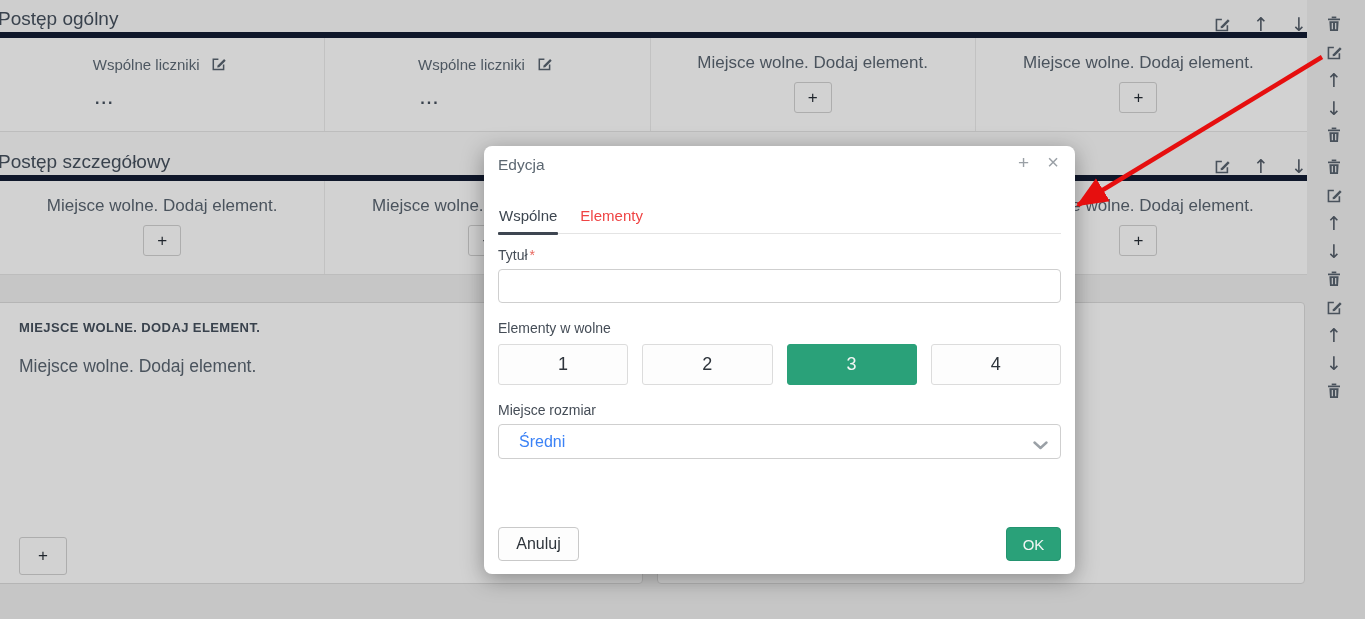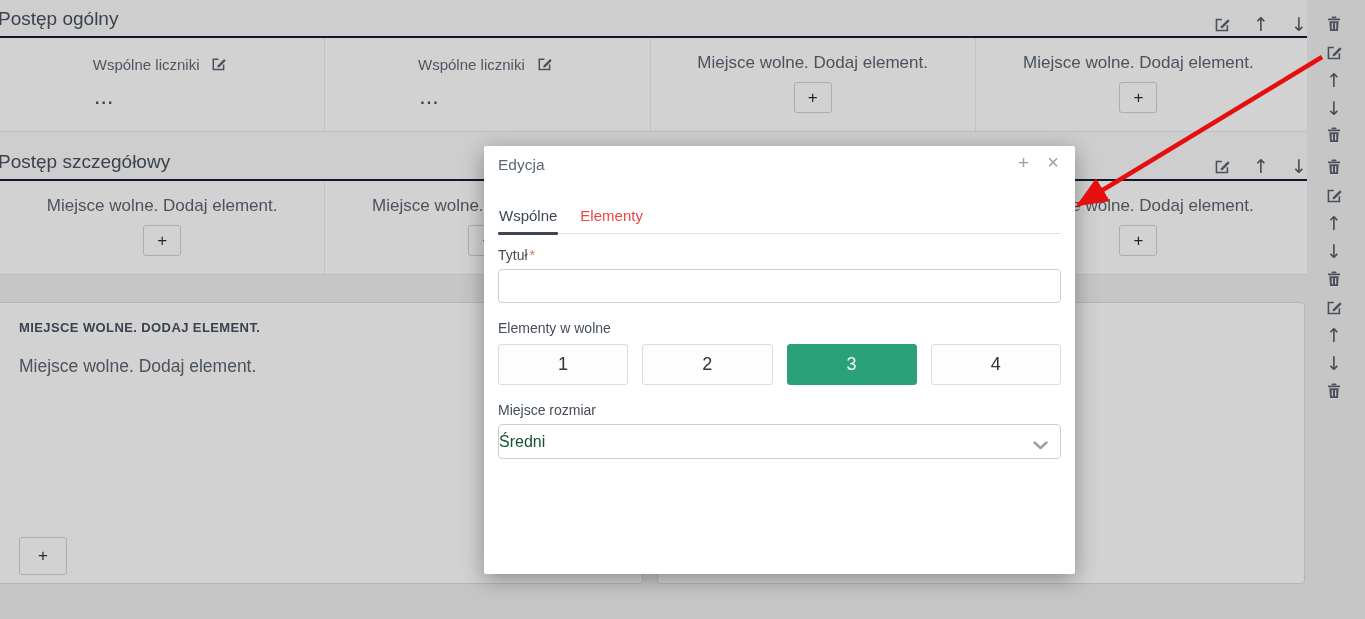--- a/index.html
+++ b/index.html
@@ -3,58 +3,58 @@
 <meta charset="utf-8">
 <style>
   * { margin:0; padding:0; box-sizing:border-box; }
   html,body { width:1365px; height:619px; overflow:hidden; }
   body {
     font-family:"Liberation Sans","DejaVu Sans",sans-serif;
     background:#c6c6c6; position:relative; color:#434c56;
   }
   
   .content-band { position:absolute; left:0; top:0; width:1307px; background:#cecece; }
-  .section-header { position:relative; height:38px; border-bottom:2px solid #0f172a; }
+  .section-header { position:relative; height:38px; border-bottom:6px solid #0f172a; }
   .section-title { position:absolute; left:-2px; top:8px; font-size:19px; color:#39424d; white-space:nowrap; }
   .cells-row { position:relative; display:flex; background:#d2d2d2; border-bottom:1px solid #bdbdbd; height:94px; }
   .cell { position:relative; width:325.25px; border-right:1px solid #c2c2c2; display:flex; flex-direction:column; align-items:center; }
   .cell:last-child { border-right:none; }
   .cell-title { margin-top:14px; display:flex; align-items:center; gap:8px; font-size:15px; color:#4d5761; }
   .dots { align-self:flex-start; margin-left:95px; margin-top:14px; font-size:16px; font-weight:bold; letter-spacing:2px; color:#39424d; cursor:pointer; }
   .free-text { margin-top:15px; font-size:17px; color:#4a535d; }
   .add-btn { margin-top:9px; width:38px; height:31px; background:transparent; border:1px solid #adadad; border-radius:3px; font-size:17px; color:#1f252c; cursor:pointer; font-family:inherit; }
   .panel { position:absolute; top:302px; height:282px; background:#d2d2d2; border:1px solid #b5b5b5; border-radius:4px; }
   .panel-left  { left:-4px; width:647px; }
   .panel-right { left:657px; width:648px; }
   .panel-caps { position:absolute; left:22px; top:17px; font-size:13px; font-weight:bold; letter-spacing:.4px; color:#39424d; }
   .panel-text { position:absolute; left:22px; top:53px; font-size:17.5px; color:#4a535d; }
   .panel-add  { position:absolute; left:22px; top:234px; width:48px; height:38px; margin:0; }
   
   .icon { position:absolute; width:24px; height:24px; display:flex; align-items:center; justify-content:center; transform:translate(-50%,-50%); color:#49525c; cursor:pointer; }
   .icon svg { display:block; }
   .arrow-glyph { font-family:"DejaVu Sans",sans-serif; font-size:19px; line-height:1; color:#454d57; }
   
-  .modal { position:absolute; left:484px; top:146px; width:591px; height:428px; background:#fff; border-radius:2px;
+  .modal { position:absolute; left:484px; top:146px; width:591px; height:428px; background:#fff; border-radius:8px;
            box-shadow:0 5px 22px rgba(0,0,0,.35); z-index:10; }
   .modal-header { position:relative; height:40px; }
   .modal-title { position:absolute; left:14px; top:10px; font-size:15.5px; color:#5d6872; }
   .modal-plus  { position:absolute; right:46px; top:6px; font-size:19px; color:#9aa0a6; cursor:pointer; }
   .modal-close { position:absolute; right:16px; top:5px; font-size:20px; color:#9aa0a6; cursor:pointer; }
   .tabs { position:relative; margin:16px 14px 0 14px; border-bottom:1px solid #e4e4e4; display:flex; gap:21px; }
   .tab { padding:5px 1px 9px 1px; font-size:15px; color:#ef4444; cursor:pointer; position:relative; }
   .tab.active { color:#3d4650; }
   .tab.active::after { content:""; position:absolute; left:0; right:0; bottom:-2px; height:3px; background:#3e4651; border-radius:1px; }
   .modal-body { padding:6px 14px 0 14px; }
   .field-label { font-size:14px; color:#454d57; margin-top:7px; }
   .req { color:#e8675e; margin-left:2px; }
   .text-input { width:100%; height:34px; margin-top:6px; border:1px solid #cfcfcf; border-radius:4px; background:#fff; padding:0 10px; font-size:15px; font-family:inherit; color:#3f474f; }
   .inline-row { display:flex; gap:14px; margin-top:8px; }
   .inline-btn { flex:1; height:41px; background:#fdfdfd; border:1px solid #dcdcdc; border-radius:3px; font-size:18px; color:#2e343b; cursor:pointer; font-family:inherit; }
   .inline-btn.selected { background:#2aa179; border-color:#2aa179; color:#f2f6f4; }
-  .select-box { position:relative; margin-top:6px; height:35px; border:1px solid #cfcfcf; border-radius:4px; background:#fff; display:flex; align-items:center; padding:0 34px 0 0; font-size:16px; color:#14532d; cursor:pointer; }
+  .select-box { position:relative; margin-top:6px; height:35px; border:1px solid #cfcfcf; border-radius:4px; background:#fff; display:flex; align-items:center; padding:0 34px 0 20px; font-size:16px; color:#3b82f6; cursor:pointer; }
   .select-chevron { position:absolute; right:12px; top:11px; }
   .modal-footer { position:absolute; left:14px; right:14px; bottom:13px; display:flex; justify-content:space-between; align-items:center; }
   .btn-cancel { width:81px; height:34px; background:#fdfdfd; border:1px solid #c9c9c9; border-radius:4px; font-size:16px; color:#2e343b; cursor:pointer; font-family:inherit; }
   .btn-ok { width:55px; height:34px; background:#2aa179; border:1px solid #249470; border-radius:4px; font-size:15px; color:#f2f6f4; cursor:pointer; font-family:inherit; }
   
   .annot { position:absolute; left:0; top:0; width:1365px; height:619px; pointer-events:none; z-index:50; }
 </style>
 </head>
 <body>
 
@@ -253,20 +253,24 @@
     <div class="field-label" style="margin-top:17px">Miejsce rozmiar</div>
     <div class="select-box">
       <span>Średni</span>
       <span class="select-chevron">
         <svg width="15" height="9" viewBox="0 0 15 9">
             <polyline points="1.5,1.5 7.5,7 13.5,1.5" fill="none" stroke="#9aa0a6" stroke-width="2.4" stroke-linecap="round" stroke-linejoin="round"></polyline>
           </svg>
       </span>
     </div>
   </div>
+  <div class="modal-footer">
+    <button class="btn-cancel">Anuluj</button>
+    <button class="btn-ok">OK</button>
+  </div>
 </div>
 
 <svg class="annot">
   <defs>
     <marker id="ah" markerWidth="9" markerHeight="8" refX="6.5" refY="3" orient="auto" markerUnits="strokeWidth">
       <path d="M0,0 L7,3 L0,6 Z" fill="#e60f0f"></path>
     </marker>
   </defs>
   <line x1="1322" y1="57" x2="1078" y2="205" stroke="#e60f0f" stroke-width="4.5" marker-end="url(#ah)"></line>
 </svg>

